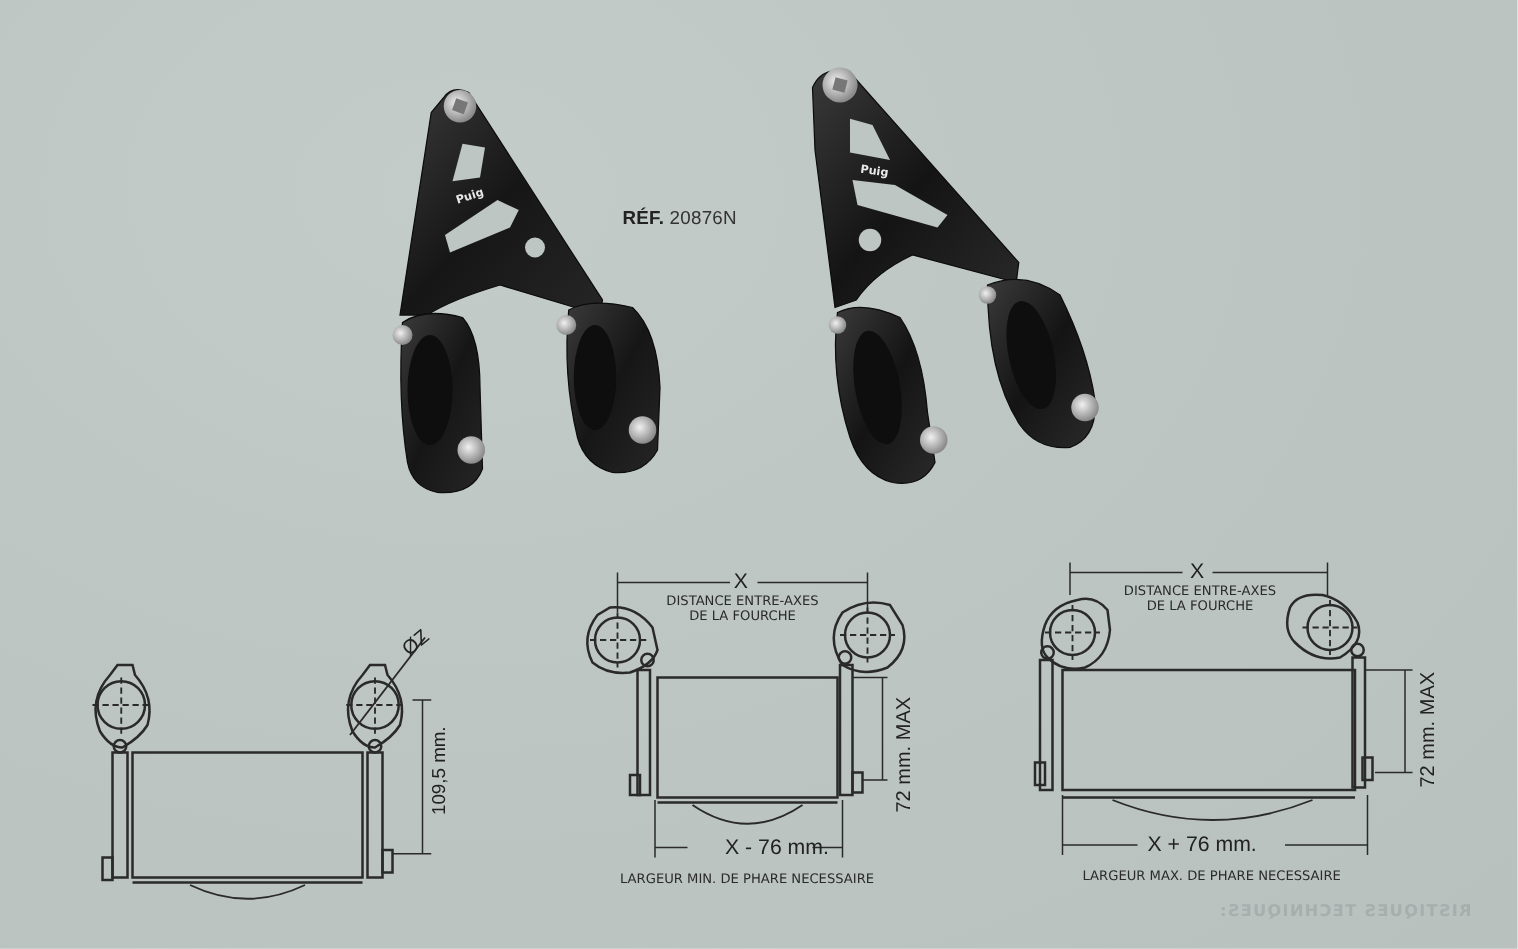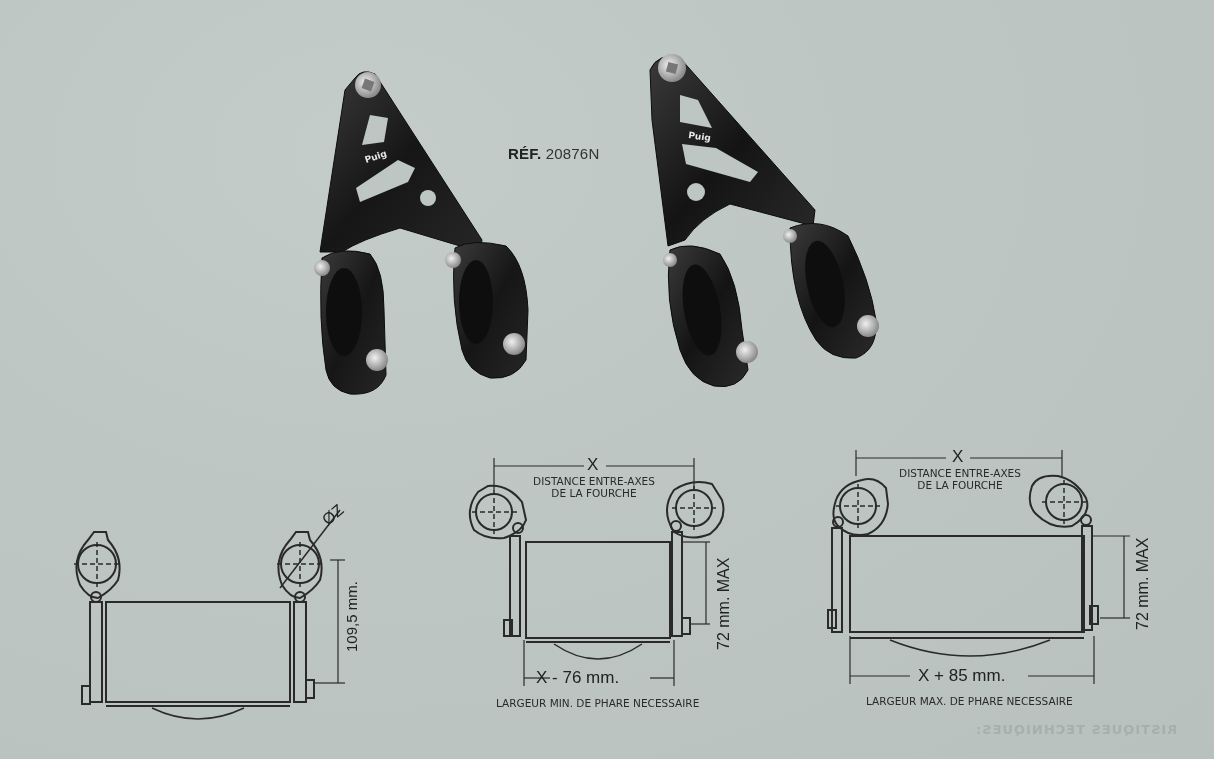--- a/index.html
+++ b/index.html
@@ -4,23 +4,22 @@
 <style>
   html, body { margin: 0; padding: 0; }
   body {
     width: 1214px; height: 759px; overflow: hidden; position: relative;
     background: radial-gradient(ellipse at 30% 20%, #c3ccc9 0%, #bdc6c3 45%, #b8c1be 100%);
     font-family: "DejaVu Sans", sans-serif;
   }
   .page { position: absolute; inset: 0; }
   .product-photo { position: absolute; }
   .ref-label {
-    position: absolute; left: 498px; top: 145px; font-size: 15px; color: #333; letter-spacing: 0.2px;
+    position: absolute; left: 498px; top: 166px; font-size: 15px; color: #333; letter-spacing: 0.2px;
     font-family: "Liberation Sans", sans-serif;
-    margin-left: 10px;
   }
   .ref-label b { font-weight: bold; color: #222; }
   .diagram { position: absolute; }
   .lbl {
     position: absolute; font-family: "DejaVu Sans", sans-serif; color: #2a2a2a;
     font-size: 10.5px; text-align: center; line-height: 12px; white-space: nowrap;
   }
   .lbl-big {
     position: absolute; font-family: "Liberation Sans", sans-serif; color: #222; font-size: 17px; white-space: nowrap;
   }
@@ -177,21 +176,21 @@
     <line x1="214" y1="190" x2="214" y2="236" stroke-width="1.2"></line>
     <line x1="64" y1="228" x2="90" y2="228" stroke-width="1.2"></line>
     <line x1="190" y1="228" x2="214" y2="228" stroke-width="1.2"></line>
   </svg>
   <div class="lbl-big" style="left:587px;top:455px;">X</div>
   <div class="lbl" style="left:530px;top:475px;width:128px;">
     <div>DISTANCE ENTRE-AXES</div>
     <div>DE LA FOURCHE</div>
   </div>
   <div class="vert" style="left:715px;top:650px;">72 mm. MAX</div>
-  <div class="lbl-big" style="left:536px;top:668px;">X - 76 mm.</div>
+  <div class="lbl-big" style="left:580px;top:668px;">X - 76 mm.</div>
   <div class="lbl" style="left:496px;top:697px;text-align:center;">LARGEUR MIN. DE PHARE NECESSAIRE</div>
 
   <svg class="diagram" style="left:820px;top:440px" width="340" height="250" viewBox="0 0 340 250" fill="none" stroke="#2a2a2a" stroke-width="2">
 
     <line x1="36" y1="10" x2="36" y2="36" stroke-width="1.2"></line>
     <line x1="242" y1="10" x2="242" y2="36" stroke-width="1.2"></line>
     <line x1="36" y1="18" x2="126" y2="18" stroke-width="1.2"></line>
     <line x1="150" y1="18" x2="242" y2="18" stroke-width="1.2"></line>
 
     <path d="M16 60 Q10 78 18 86 Q30 98 48 94 Q66 86 68 64 L66 48 Q56 36 42 40 Q22 44 16 60 Z"></path>
@@ -222,17 +221,17 @@
     <line x1="274" y1="196" x2="274" y2="244" stroke-width="1.2"></line>
     <line x1="30" y1="236" x2="90" y2="236" stroke-width="1.2"></line>
     <line x1="208" y1="236" x2="274" y2="236" stroke-width="1.2"></line>
   </svg>
   <div class="lbl-big" style="left:952px;top:447px;">X</div>
   <div class="lbl" style="left:896px;top:467px;width:128px;">
     <div>DISTANCE ENTRE-AXES</div>
     <div>DE LA FOURCHE</div>
   </div>
   <div class="vert" style="left:1134px;top:630px;">72 mm. MAX</div>
-  <div class="lbl-big" style="left:918px;top:666px;">X + 85 mm.</div>
+  <div class="lbl-big" style="left:918px;top:666px;">X + 76 mm.</div>
   <div class="lbl" style="left:866px;top:695px;text-align:right;">LARGEUR MAX. DE PHARE NECESSAIRE</div>
 
   <div class="ghost">RISTIQUES TECHNIQUES:</div>
 </div>
 
 </body></html>

